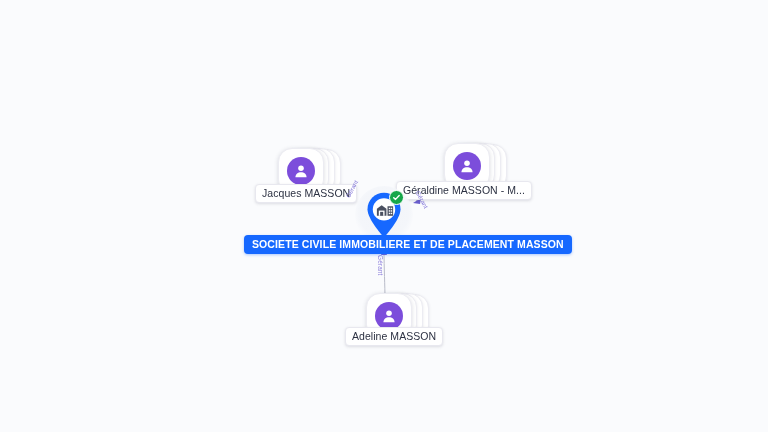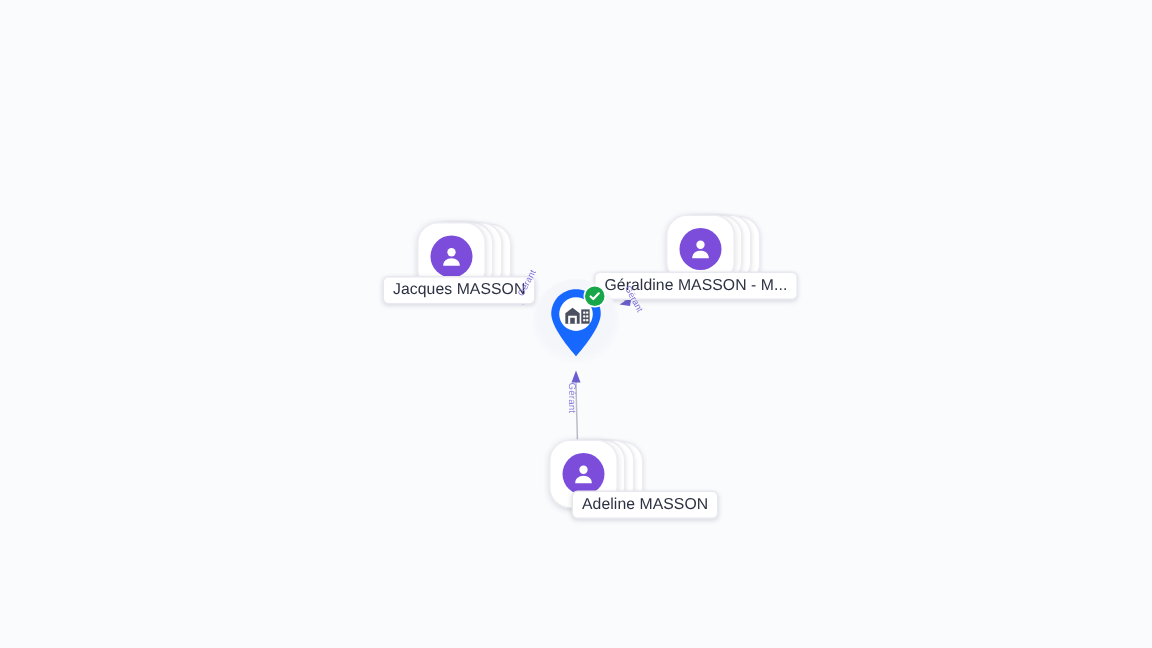--- a/index.html
+++ b/index.html
@@ -209,21 +209,21 @@
       <div class="stack-card front">
         <div class="avatar-circle">
           <svg width="18" height="18" viewBox="0 0 24 24" fill="#ffffff">
             <circle cx="12" cy="8.2" r="3.7"></circle>
             <path d="M4.6 20.2c0-4.1 3.3-6.6 7.4-6.6s7.4 2.5 7.4 6.6z"></path>
           </svg>
         </div>
       </div>
     </div>
   </div>
-  <div class="node-label" style="left:345px; top:327px;margin-left:36px;">Adeline MASSON</div>
+  <div class="node-label" style="left:345px; top:327px;">Adeline MASSON</div>
 
   <div class="edge-label" style="left:345px; top:196px; transform: rotate(-62deg);">Gérant</div>
 
   <div class="edge-label" style="left:420px; top:190px; transform: rotate(62deg);">Gérant</div>
 
   <div class="edge-label vertical" style="left:384px; top:255px; transform: rotate(90deg);">Gérant</div>
 
   <div class="company-node" style="left:355px; top:186px;">
     <div class="pin-halo"></div>
     <svg class="pin-shape" viewBox="0 0 36 46">
@@ -245,14 +245,15 @@
       <rect x="14.2" y="11.6" width="1.6" height="1.6" fill="#ffffff"></rect>
       <rect x="16.4" y="11.6" width="1.6" height="1.6" fill="#ffffff"></rect>
     </svg>
     <div class="company-badge">
       <svg width="9" height="9" viewBox="0 0 12 12">
         <path d="M2.3 6.2 L4.7 8.5 L9.6 3.4" fill="none" stroke="#ffffff" stroke-width="1.9" stroke-linecap="round" stroke-linejoin="round"></path>
       </svg>
     </div>
   </div>
 
+  <div class="company-label" style="left:244px; top:235px;">SOCIETE CIVILE IMMOBILIERE ET DE PLACEMENT MASSON</div>
 
 </div>
 
 </body></html>

